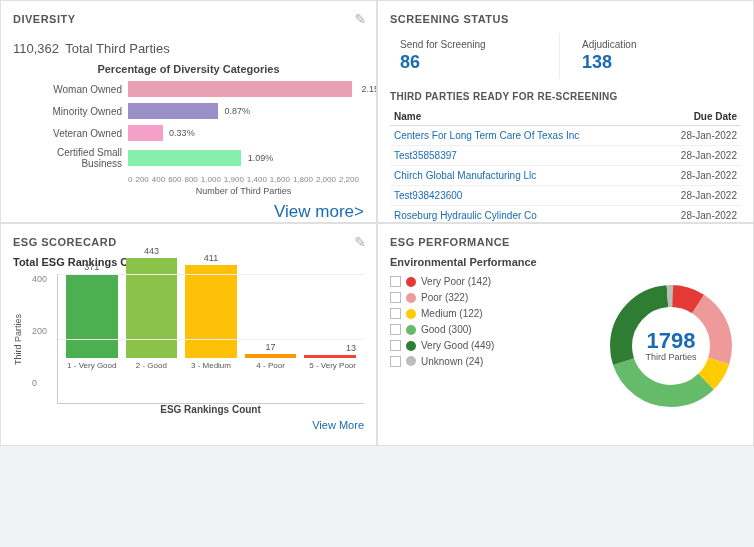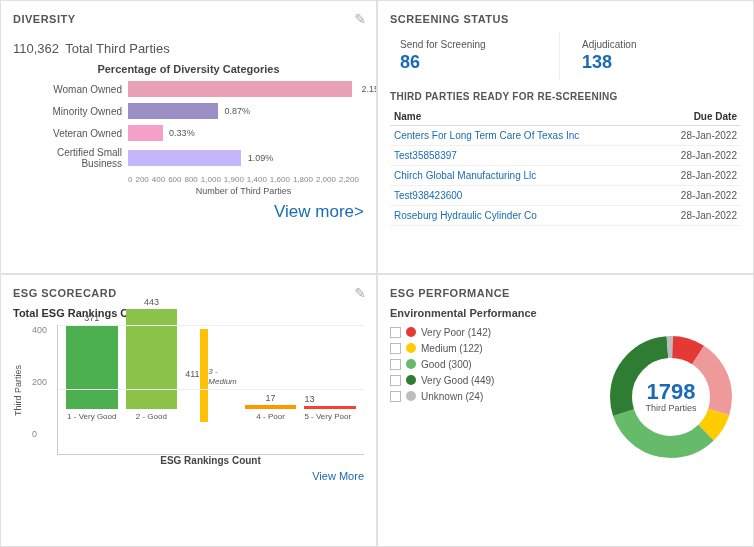--- a/index.html
+++ b/index.html
@@ -1,18 +1,18 @@
 <!DOCTYPE html>
 <html><head>
   <meta charset="utf-8">
   <style>
     * { box-sizing: border-box; margin: 0; padding: 0; }
     body { font-family: Arial, sans-serif; background: #f0f2f5; font-size: 12px; color: #333; width: 754px; height: 547px; overflow: hidden; }
     
-    .dashboard { display: grid; grid-template-columns: 1fr 1fr; grid-template-rows: 1fr 1fr; gap: 0; width: 754px; height: 547px; }
+    .dashboard { display: grid; grid-template-columns: 1fr 1fr; grid-template-rows: 1fr 1fr; gap: 0; width: 754px; height: 446px; }
     
     .panel { background: #fff; border: 1px solid #e0e0e0; padding: 12px; position: relative; overflow: hidden; }
     
     .panel-title { font-size: 11px; font-weight: bold; color: #555; text-transform: uppercase; letter-spacing: 0.5px; margin-bottom: 8px; }
     
     .edit-icon { position: absolute; top: 10px; right: 10px; color: #aaa; font-size: 14px; cursor: pointer; }
     
     
     .diversity-panel { grid-column: 1; grid-row: 1; }
     .total-count { font-size: 22px; font-weight: bold; color: #1a6bb5; margin-bottom: 4px; }
@@ -20,21 +20,21 @@
     .chart-title { text-align: center; font-size: 11px; color: #444; font-weight: bold; margin-bottom: 6px; }
     .bar-chart { padding: 0 5px; }
     .bar-row { display: flex; align-items: center; margin-bottom: 6px; }
     .bar-label { width: 110px; text-align: right; font-size: 10px; color: #555; padding-right: 6px; flex-shrink: 0; }
     .bar-container { flex: 1; position: relative; height: 16px; }
     .bar { height: 16px; border-radius: 0; position: relative; display: flex; align-items: center; }
     .bar-value { position: absolute; right: -32px; font-size: 9px; color: #555; white-space: nowrap; }
     .bar-woman { background: #e8a0b4; }
     .bar-minority { background: #9b8fc7; }
     .bar-veteran { background: #f4a0c8; }
-    .bar-small { background: #c4b5fd; }
+    .bar-small { background: #86efac; }
     .view-more { text-align: right; color: #1a6bb5; font-size: 17px; cursor: pointer; margin-top: 6px; }
     
     
     .screening-panel { grid-column: 2; grid-row: 1; }
     .screening-stats { display: flex; gap: 12px; margin-bottom: 12px; }
     .stat-box { flex: 1; padding: 6px 10px; border-right: 1px solid #eee; }
     .stat-box:last-child { border-right: none; }
     .stat-label { font-size: 10px; color: #555; margin-bottom: 2px; }
     .stat-value { font-size: 18px; font-weight: bold; color: #1a6bb5; }
     .re-screen-title { font-size: 10px; font-weight: bold; color: #555; text-transform: uppercase; letter-spacing: 0.3px; margin-bottom: 6px; }
@@ -206,31 +206,31 @@
         <div style="display: flex; flex-direction: column; align-items: center; flex: 1 1 0%;">
       <span style="font-size:9px; color:#555; margin-bottom:2px;">371</span>
       <div style="background:#4caf50; width:100%; height:84px;"></div>
       <div style="font-size:8px; color:#555; text-align:center; margin-top:3px; line-height:1.2;">1 - Very Good</div>
     </div>
             <div style="display: flex; flex-direction: column; align-items: center; flex: 1 1 0%;">
       <span style="font-size:9px; color:#555; margin-bottom:2px;">443</span>
       <div style="background:#8bc34a; width:100%; height:100px;"></div>
       <div style="font-size:8px; color:#555; text-align:center; margin-top:3px; line-height:1.2;">2 - Good</div>
     </div>
-            <div style="display: flex; flex-direction: row; align-items: center; flex: 1 1 0%;">
+            <div style="display: flex; flex-direction: column; align-items: center; flex: 1 1 0%;">
       <span style="font-size:9px; color:#555; margin-bottom:2px;">411</span>
       <div style="background:#ffc107; width:100%; height:93px;"></div>
-      <div style="font-size:8px; color:#555; text-align:left; margin-top:3px; line-height:1.2;font-style:italic;">3 - Medium</div>
+      <div style="font-size:8px; color:#555; text-align:left; margin-top:3px; line-height:1.2;">3 - Medium</div>
     </div>
             <div style="display: flex; flex-direction: column; align-items: center; flex: 1 1 0%;">
       <span style="font-size:9px; color:#555; margin-bottom:2px;">17</span>
       <div style="background:#ff9800; width:100%; height:4px;"></div>
       <div style="font-size:8px; color:#555; text-align:center; margin-top:3px; line-height:1.2;">4 - Poor</div>
     </div>
-            <div style="display: flex; flex-direction: column; align-items: flex-start; flex: 1 1 0%;">
+            <div style="display: flex; flex-direction: column; align-items: flex-end; flex: 1 1 0%;">
       <span style="font-size:9px; color:#555; margin-bottom:2px;">13</span>
       <div style="background:#f44336; width:100%; height:3px;"></div>
       <div style="font-size:8px; color:#555; text-align:center; margin-top:3px; line-height:1.2;">5 - Very Poor</div>
     </div>
           </div>
       </div>
     </div>
 
     <div style="text-align:center; font-size:10px; color:#444; font-weight:bold; margin-left:44px;">ESG Rankings Count</div>
 
@@ -240,20 +240,25 @@
   <div class="panel esg-performance-panel">
     <div class="panel-title">ESG PERFORMANCE</div>
     <div class="env-title">Environmental Performance</div>
 
     <div class="perf-content">
       <div class="legend-list" id="legend-list">
       <div style="display: flex; align-items: center; gap: 5px; margin-bottom: 5px; font-size: 10px; color: rgb(85, 85, 85);">
       <div style="width:11px; height:11px; border:1px solid #bbb; background:#fff; flex-shrink:0;"></div>
       <div style="width:10px; height:10px; border-radius:50%; background:#e53935; flex-shrink:0;"></div>
       <span>Very Poor (142)</span>
+    </div>
+          <div style="display: flex; align-items: center; gap: 5px; margin-bottom: 5px; font-size: 10px; color: rgb(85, 85, 85);">
+      <div style="width:11px; height:11px; border:1px solid #bbb; background:#fff; flex-shrink:0;"></div>
+      <div style="width:10px; height:10px; border-radius:50%; background:#ef9a9a; flex-shrink:0;"></div>
+      <span>Poor (322)</span>
     </div>
           <div style="display: flex; align-items: center; gap: 5px; margin-bottom: 5px; font-size: 10px; color: rgb(85, 85, 85);">
       <div style="width:11px; height:11px; border:1px solid #bbb; background:#fff; flex-shrink:0;"></div>
       <div style="width:10px; height:10px; border-radius:50%; background:#ffcc02; flex-shrink:0;"></div>
       <span>Medium (122)</span>
     </div>
           <div style="display: flex; align-items: center; gap: 5px; margin-bottom: 5px; font-size: 10px; color: rgb(85, 85, 85);">
       <div style="width:11px; height:11px; border:1px solid #bbb; background:#fff; flex-shrink:0;"></div>
       <div style="width:10px; height:10px; border-radius:50%; background:#66bb6a; flex-shrink:0;"></div>
       <span>Good (300)</span>

